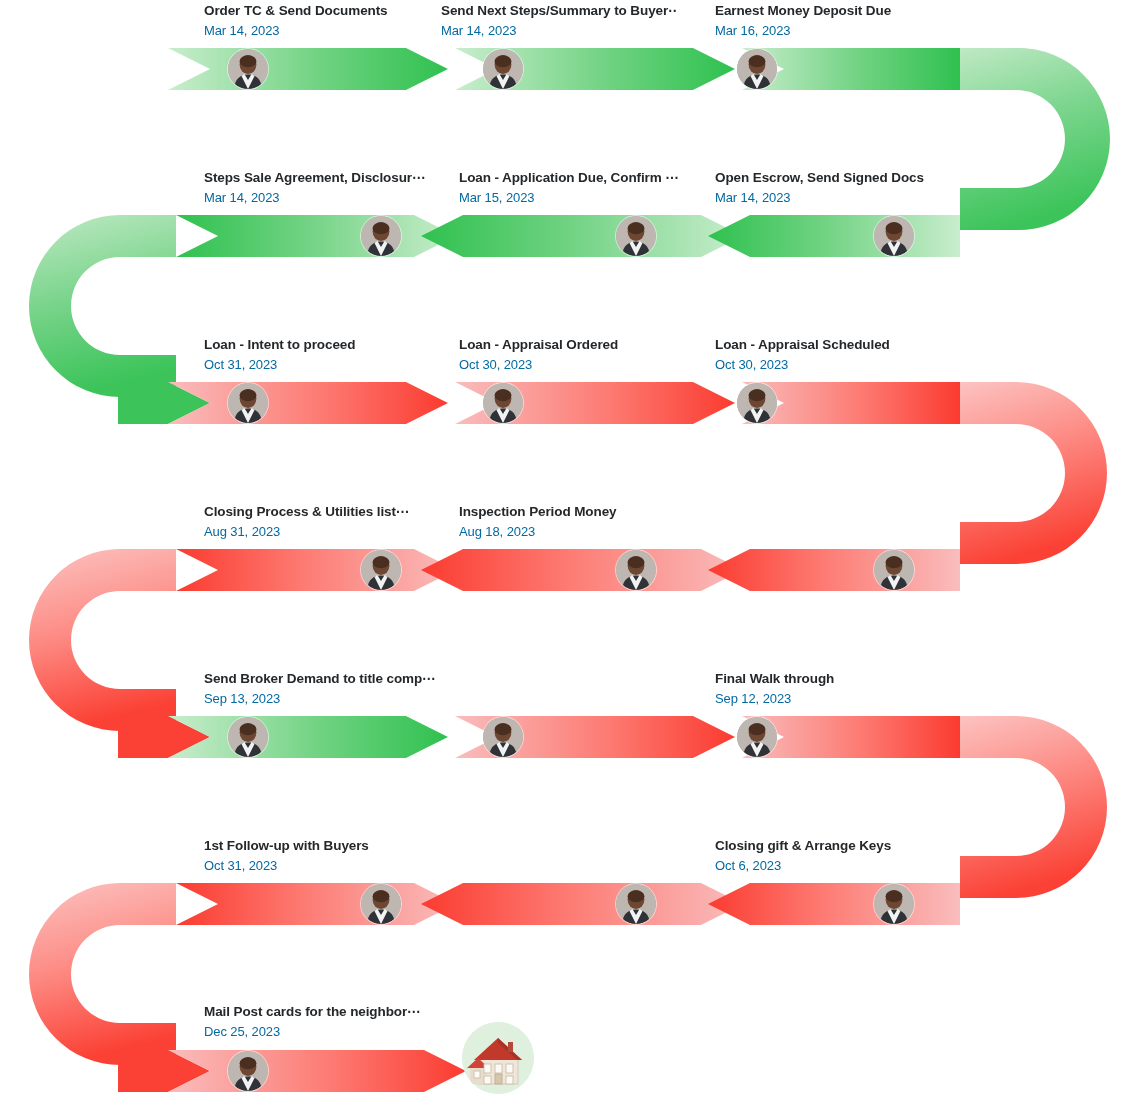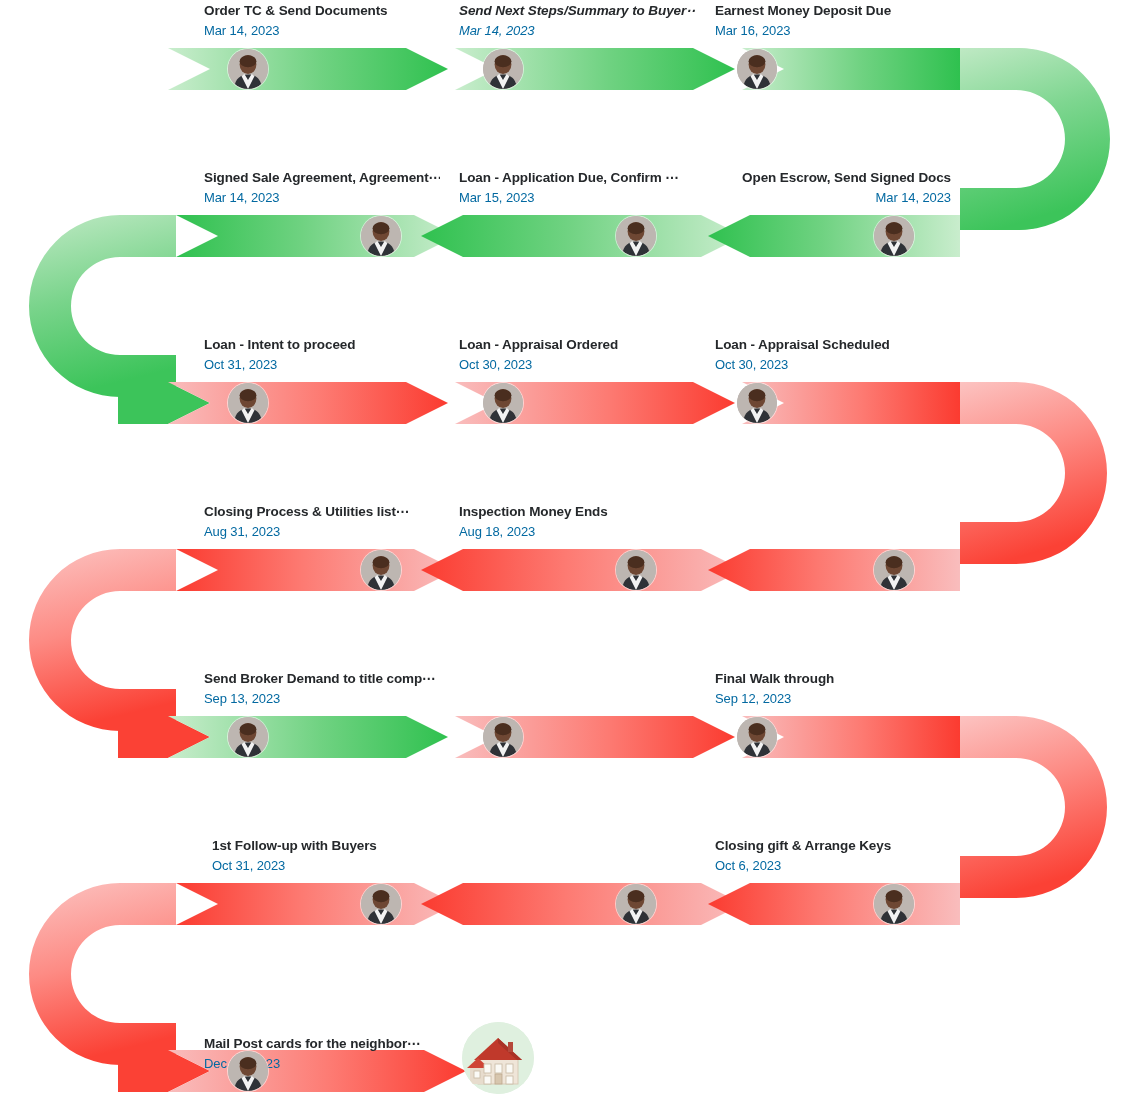--- a/index.html
+++ b/index.html
@@ -189,38 +189,38 @@
     <path d="M118,1050 L168,1050 L210,1071 L168,1092 L118,1092 Z" fill="#fb4135"></path>
     <g>
       <path d="M168,1050 L424,1050 L466,1071 L424,1092 L168,1092 L210,1071 Z" fill="url(#gRedLtr)"></path>
     </g>
   </svg>
 
   <div class="label-block" style="left:204px; top:3px;">
     <div class="label-title">Order TC &amp; Send Documents</div>
     <div class="label-date">Mar 14, 2023</div>
   </div>
-  <div class="label-block" style="left:459px; top:3px;font-style:italic;">
+  <div class="label-block" style="left:441px; top:3px;">
     <div class="label-title">Send Next Steps/Summary to Buyer⋯</div>
     <div class="label-date">Mar 14, 2023</div>
   </div>
   <div class="label-block" style="left:715px; top:3px;">
     <div class="label-title">Earnest Money Deposit Due</div>
     <div class="label-date">Mar 16, 2023</div>
   </div>
 
   <div class="label-block" style="left:204px; top:170px;">
-    <div class="label-title">Signed Sale Agreement, Agreement⋯</div>
+    <div class="label-title">Steps Sale Agreement, Disclosur⋯</div>
     <div class="label-date">Mar 14, 2023</div>
   </div>
   <div class="label-block" style="left:459px; top:170px;">
     <div class="label-title">Loan - Application Due, Confirm ⋯</div>
     <div class="label-date">Mar 15, 2023</div>
   </div>
-  <div class="label-block" style="left:715px; top:170px;text-align:right;">
+  <div class="label-block" style="left:715px; top:170px;">
     <div class="label-title">Open Escrow, Send Signed Docs</div>
     <div class="label-date">Mar 14, 2023</div>
   </div>
 
   <div class="label-block" style="left:204px; top:337px;">
     <div class="label-title">Loan - Intent to proceed</div>
     <div class="label-date">Oct 31, 2023</div>
   </div>
   <div class="label-block" style="left:459px; top:337px;">
     <div class="label-title">Loan - Appraisal Ordered</div>
@@ -229,43 +229,43 @@
   <div class="label-block" style="left:715px; top:337px;">
     <div class="label-title">Loan - Appraisal Scheduled</div>
     <div class="label-date">Oct 30, 2023</div>
   </div>
 
   <div class="label-block" style="left:204px; top:504px;">
     <div class="label-title">Closing Process &amp; Utilities list⋯</div>
     <div class="label-date">Aug 31, 2023</div>
   </div>
   <div class="label-block" style="left:459px; top:504px;">
-    <div class="label-title">Inspection Money Ends</div>
+    <div class="label-title">Inspection Period Money</div>
     <div class="label-date">Aug 18, 2023</div>
   </div>
 
   <div class="label-block" style="left:204px; top:671px;">
     <div class="label-title">Send Broker Demand to title comp⋯</div>
     <div class="label-date">Sep 13, 2023</div>
   </div>
   <div class="label-block" style="left:715px; top:671px;">
     <div class="label-title">Final Walk through</div>
     <div class="label-date">Sep 12, 2023</div>
   </div>
 
-  <div class="label-block" style="left:212px; top:838px;">
+  <div class="label-block" style="left:204px; top:838px;">
     <div class="label-title">1st Follow-up with Buyers</div>
     <div class="label-date">Oct 31, 2023</div>
   </div>
   <div class="label-block" style="left:715px; top:838px;">
     <div class="label-title">Closing gift &amp; Arrange Keys</div>
     <div class="label-date">Oct 6, 2023</div>
   </div>
 
-  <div class="label-block" style="left:204px; top:1036px;">
+  <div class="label-block" style="left:204px; top:1004px;">
     <div class="label-title">Mail Post cards for the neighbor⋯</div>
     <div class="label-date">Dec 25, 2023</div>
   </div>
 
   <div class="avatar" style="left:228px; top:49px;">
       <svg viewBox="0 0 40 40">
         <defs>
           <clipPath id="ac">
             <circle cx="20" cy="20" r="20"></circle>
           </clipPath>

